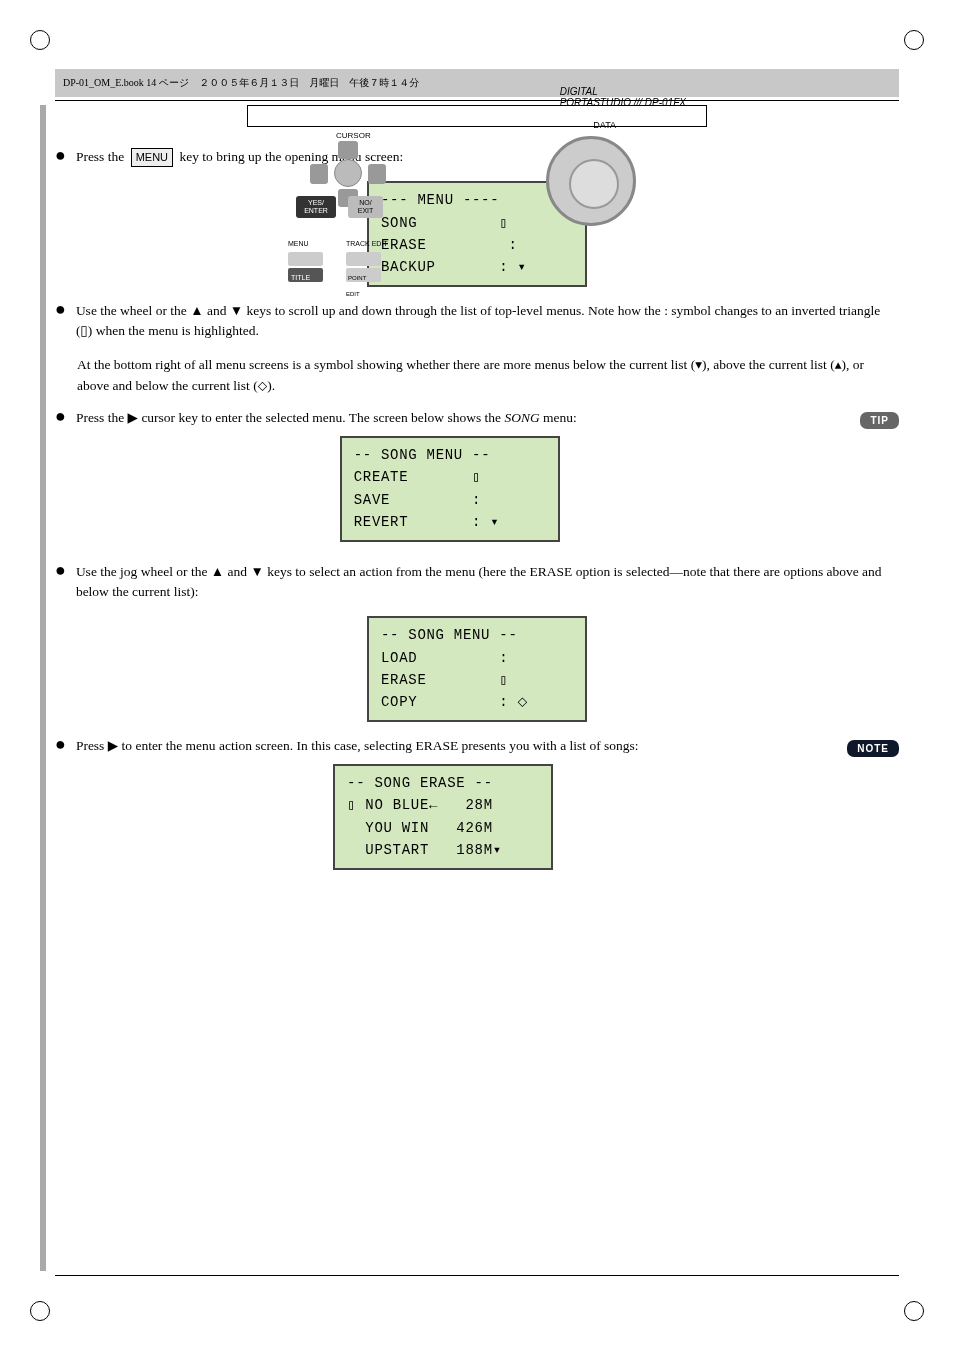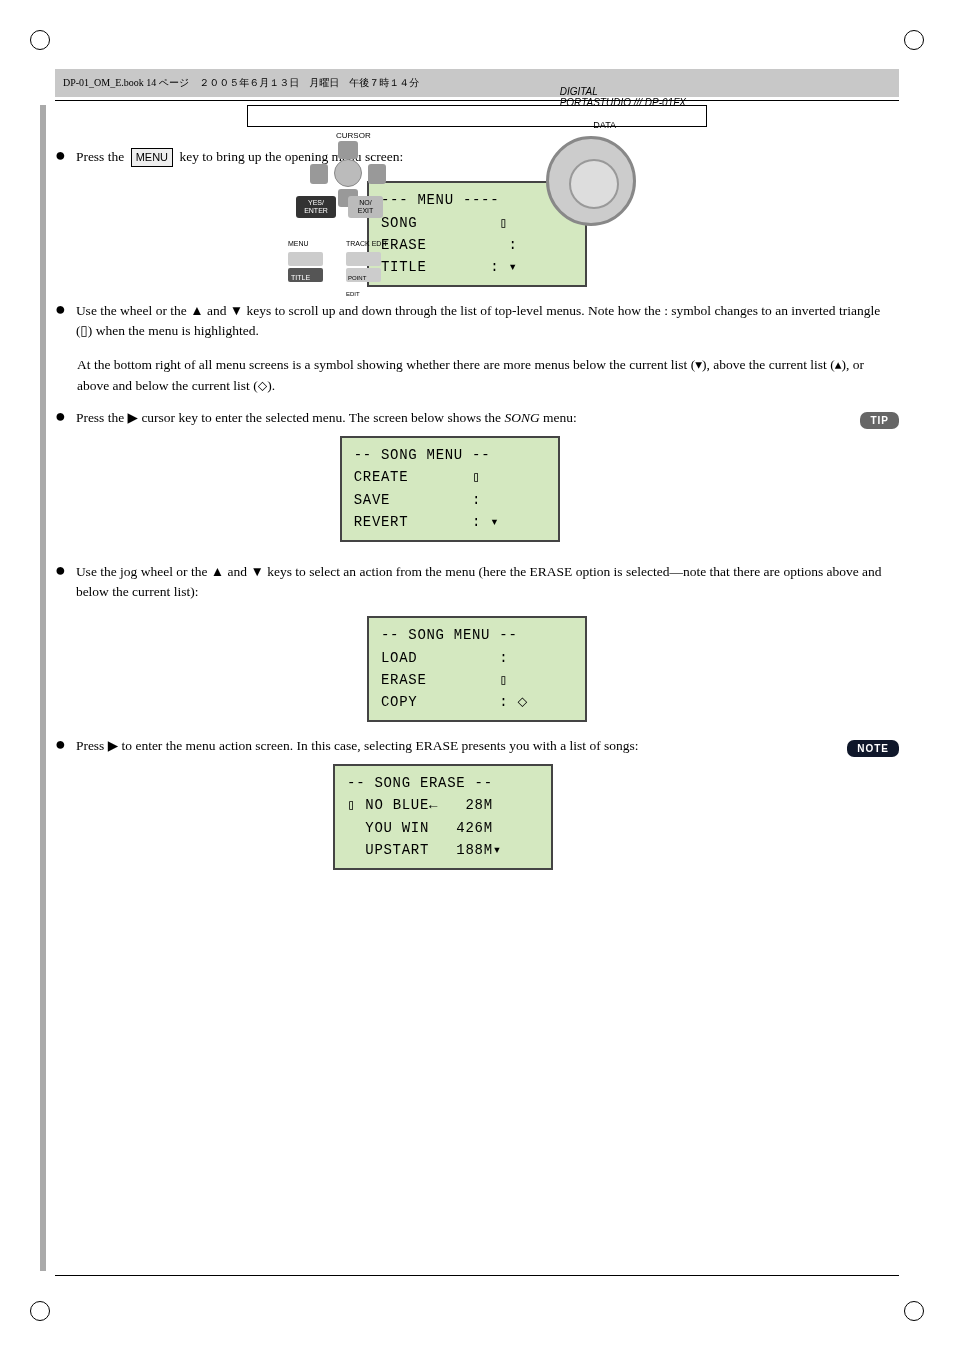--- a/index.html
+++ b/index.html
@@ -397,21 +397,21 @@
       <span class="key-inline">MENU</span>
       <span> key to bring up the opening menu screen:</span>
     </div>
   </div>
 
   <div class="lcd-container">
     <div class="lcd-screen">
       <span class="lcd-line">--- MENU ----</span>
       <span class="lcd-line">SONG         ▯</span>
       <span class="lcd-line">ERASE         :</span>
-      <span class="lcd-line">TITLE       : ▾</span>
+      <span class="lcd-line">BACKUP       : ▾</span>
     </div>
   </div>
 
   <div class="content-section">
     <span class="bullet">●</span>
     <div class="section-text">
       <span>Use the wheel or the ▲ and ▼ keys to scroll up and down through the list of top-level menus. Note how the : symbol changes to an inverted triangle (▯) when the menu is highlighted.</span>
     </div>
   </div>
 

